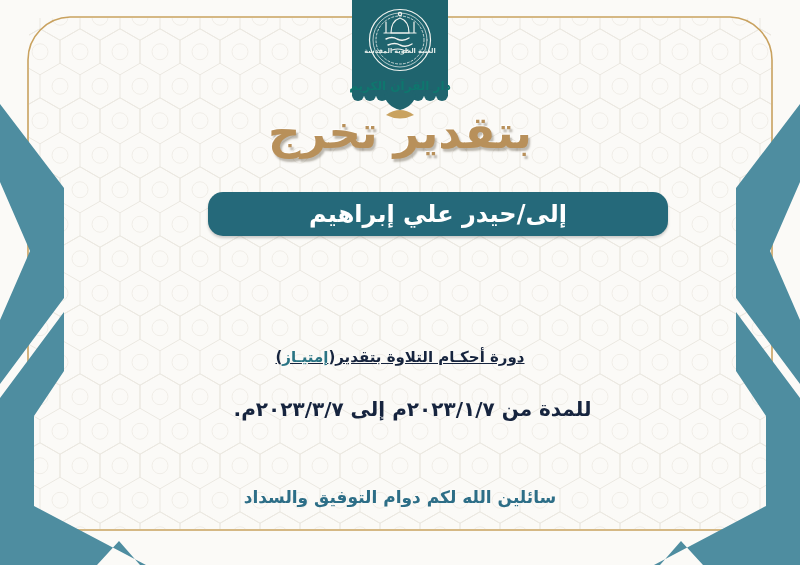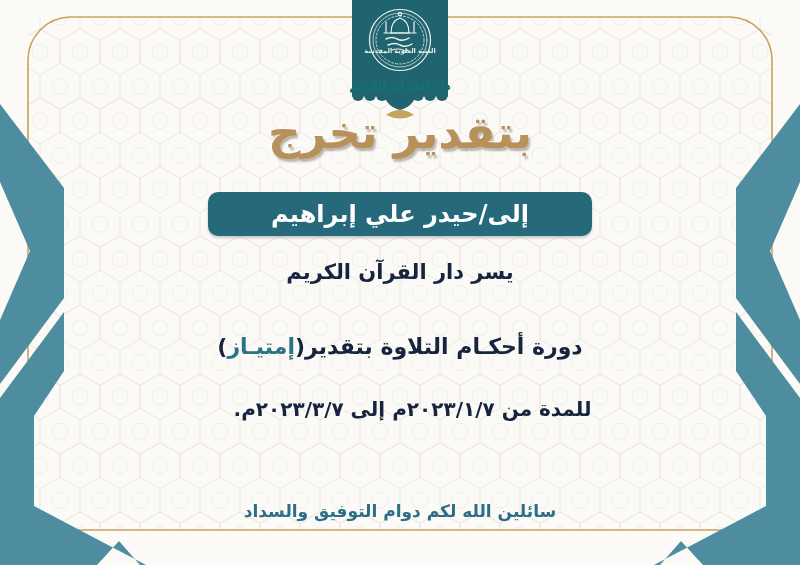--- a/index.html
+++ b/index.html
@@ -10,33 +10,33 @@
     direction:rtl;
   }
   #deco{position:absolute;inset:0;}
   .txt{position:absolute;left:0;right:0;text-align:center;white-space:nowrap;}
   .title{
     top:106px;font-size:45px;font-weight:bold;color:#b8905a;
     text-shadow:-1px -1px 0 rgba(255,255,255,.7), 2px 3px 2px rgba(90,80,60,.38);
     letter-spacing:1px;
   }
   .namebar{
-    position:absolute;left:208px;top:192px;width:384px;height:44px;
-    background:#25697a;border-radius:10px;
+    position:absolute;left:208px;top:192px;width:460px;height:44px;
+    background:#25697a;border-radius:15px;
     box-shadow:0 2px 3px rgba(0,0,0,.2);
     color:#ffffff;font-size:24px;font-weight:bold;
     line-height:44px;text-align:center;white-space:nowrap;
   }
   .body-line{color:#16243e;font-weight:bold;}
   .l1{top:260px;font-size:21px;}
   .l2{top:299px;font-size:21px;}
-  .l3{top:334px;font-size:22px;}
+  .l3{top:348px;font-size:15px;text-decoration:underline;}
   .l4{top:397px;font-size:20px;padding-left:25px;}
   .grade{color:#2a7484;}
-  .closing{top:501px;font-size:17px;font-weight:bold;color:#2d6e87;text-align:center;}
+  .closing{top:487px;font-size:17px;font-weight:bold;color:#2d6e87;text-align:center;}
   .shrine-label{
     position:absolute;left:340px;top:47px;width:120px;text-align:center;
     font-size:6.5px;color:#e6eeeb;font-weight:bold;white-space:nowrap;
   }
   .org-label{
     position:absolute;left:345px;top:79px;width:110px;text-align:center;
     font-size:12px;font-weight:bold;color:#0f766e;white-space:nowrap;
   }
 </style>
 </head>
@@ -101,21 +101,20 @@
 
   <div class="shrine-label">العتبة العلوية المقدسة</div>
   <div class="org-label">دار القرآن الكريم</div>
 
   <div class="txt title">بتقدير تخرج</div>
 
   <div class="namebar">
     <span>إلى/حيدر علي إبراهيم</span>
   </div>
 
-  <div class="txt body-line l1">يسر دار القرآن الكريم</div>
   <div class="txt body-line l3">
     <span>دورة أحكـام التلاوة بتقدير(</span><span class="grade">إمتيـاز</span><span>)</span>
   </div>
   <div class="txt body-line l4">للمدة من ٢٠٢٣/١/٧م إلى ٢٠٢٣/٣/٧م.</div>
 
   <div class="txt closing">سائلين الله لكم دوام التوفيق والسداد</div>
 
 </div>
 
 </body></html>

